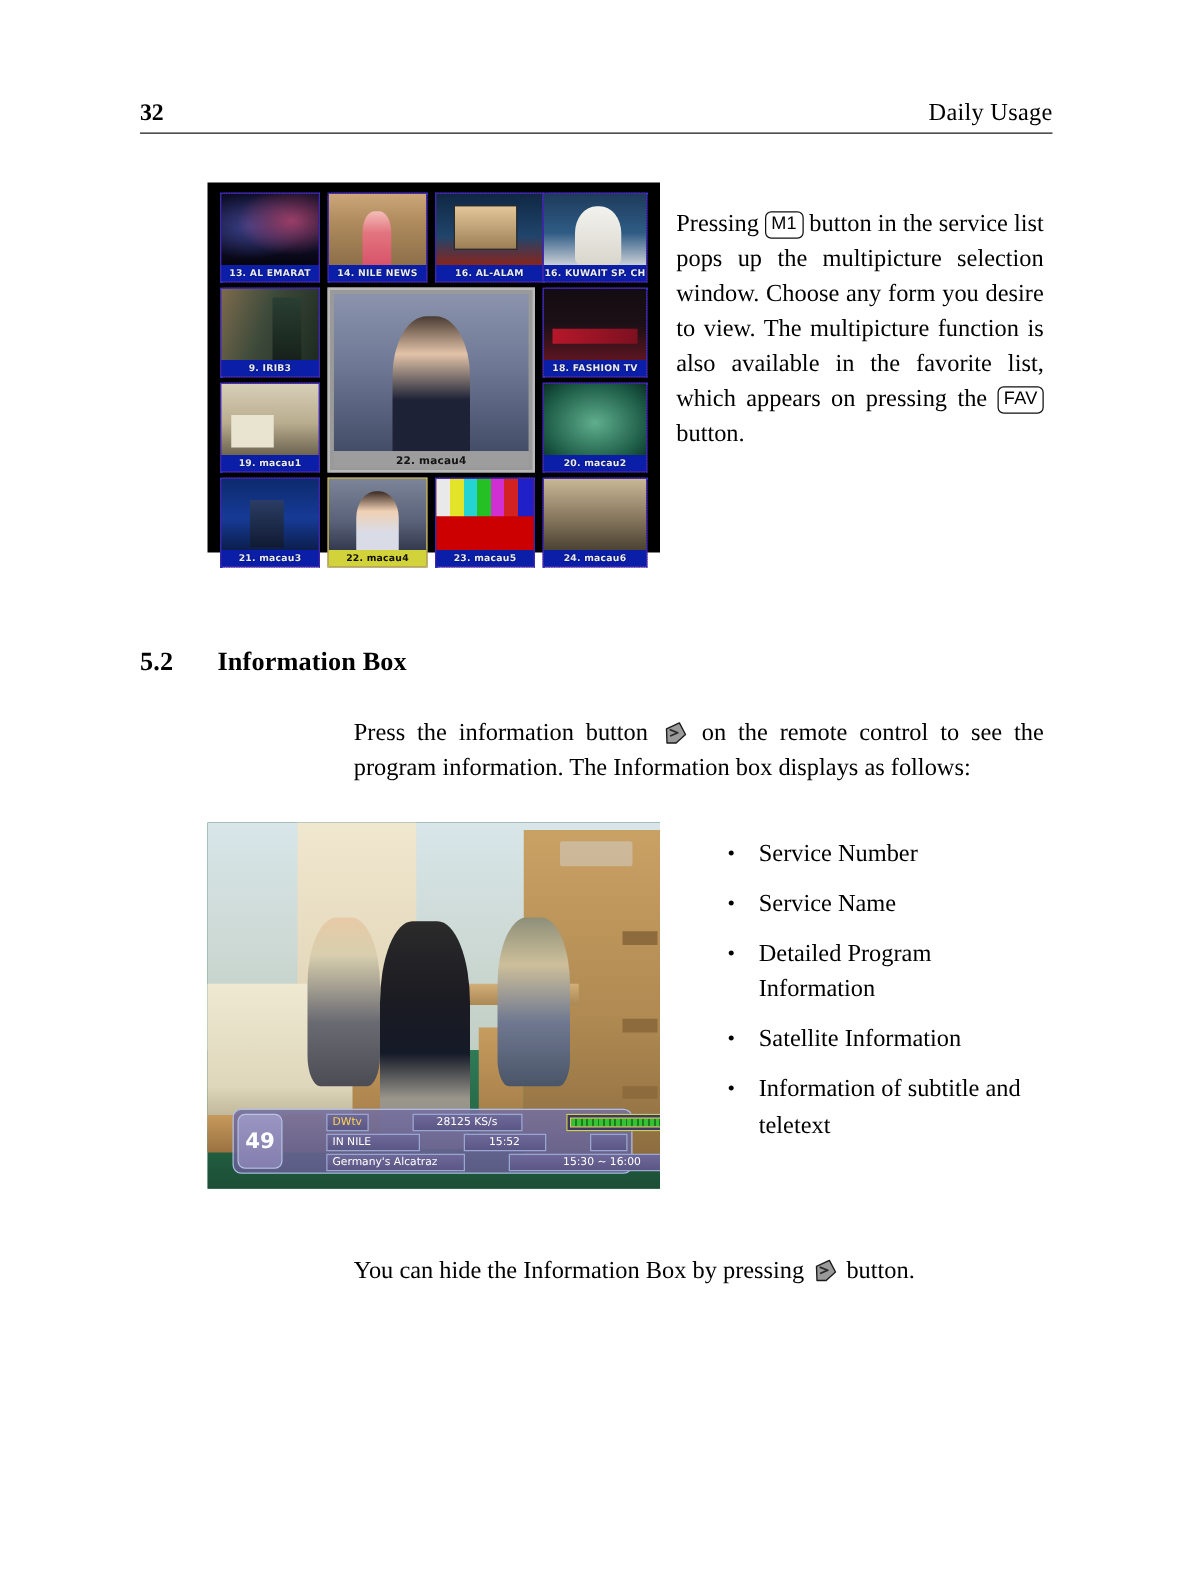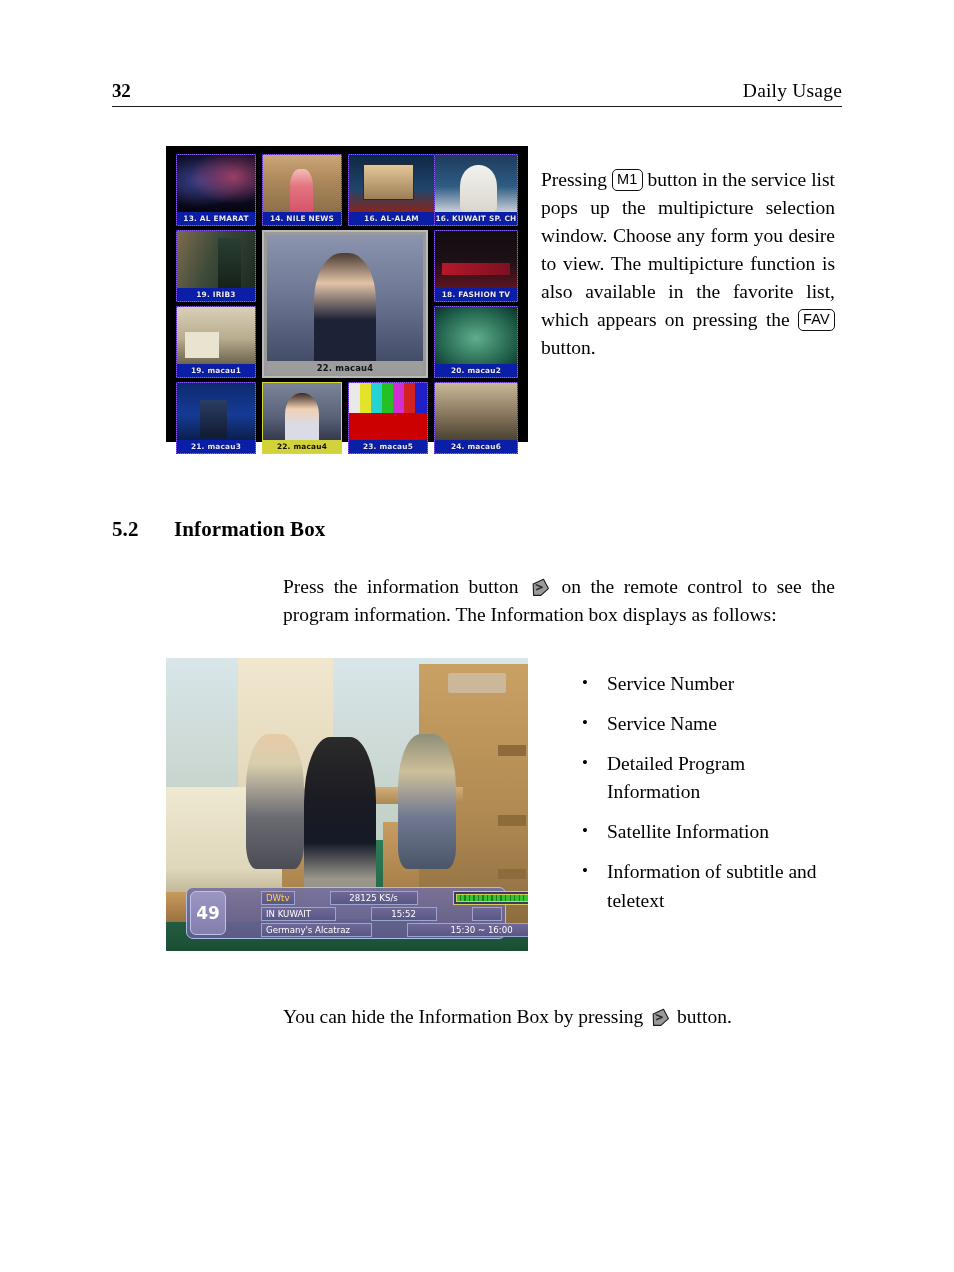--- a/index.html
+++ b/index.html
@@ -82,21 +82,21 @@
   }
   .mp-grid {
     position: relative;
     width: 100%;
     height: 100%;
   }
   .mp-cell {
     position: absolute;
     box-sizing: border-box;
     border: 1.5px dotted #2b35c8;
-    background: #8b5cf6;
+    background: #4c1d95;
     overflow: hidden;
   }
   .mp-thumb {
     position: absolute;
     left: 0; right: 0; top: 0;
     bottom: 13px;
     overflow: hidden;
   }
   .mp-label {
     position: absolute;
@@ -385,21 +385,21 @@
       <div class="mp-thumb">
           <div class="art art-kuwait"></div>
         </div>
       <div class="mp-label">16. KUWAIT SP. CH</div>
     </div>
 
     <div class="mp-cell" style="left:0;    top:76px; width:80px; height:72px;">
       <div class="mp-thumb">
           <div class="art art-irib"></div>
         </div>
-      <div class="mp-label">19. IRIB3</div>
+      <div class="mp-label">9. IRIB3</div>
     </div>
     <div class="mp-cell" style="left:258px;top:76px; width:84px; height:72px;">
       <div class="mp-thumb">
           <div class="art art-fashion"></div>
         </div>
       <div class="mp-label">18. FASHION TV</div>
     </div>
 
     <div class="mp-cell" style="left:0;    top:152px; width:80px; height:72px;">
       <div class="mp-thumb">
@@ -483,21 +483,21 @@
     <div class="info-chan">49</div>
     <div class="info-rows">
       <div class="info-row">
         <div class="ibox name">DWtv</div>
         <div class="ibox rate center">28125 KS/s</div>
         <div class="ibox sig">
             <div class="sig-bar"></div>
           </div>
       </div>
       <div class="info-row">
-        <div class="ibox prog">IN KUWAIT</div>
+        <div class="ibox prog">IN NILE</div>
         <div class="ibox clock center">15:52</div>
         <div class="ibox sq1"></div>
         <div class="ibox sq2"></div>
       </div>
       <div class="info-row">
         <div class="ibox desc">Germany's Alcatraz</div>
         <div class="ibox span center">15:30 ~ 16:00</div>
       </div>
     </div>
   </div>

